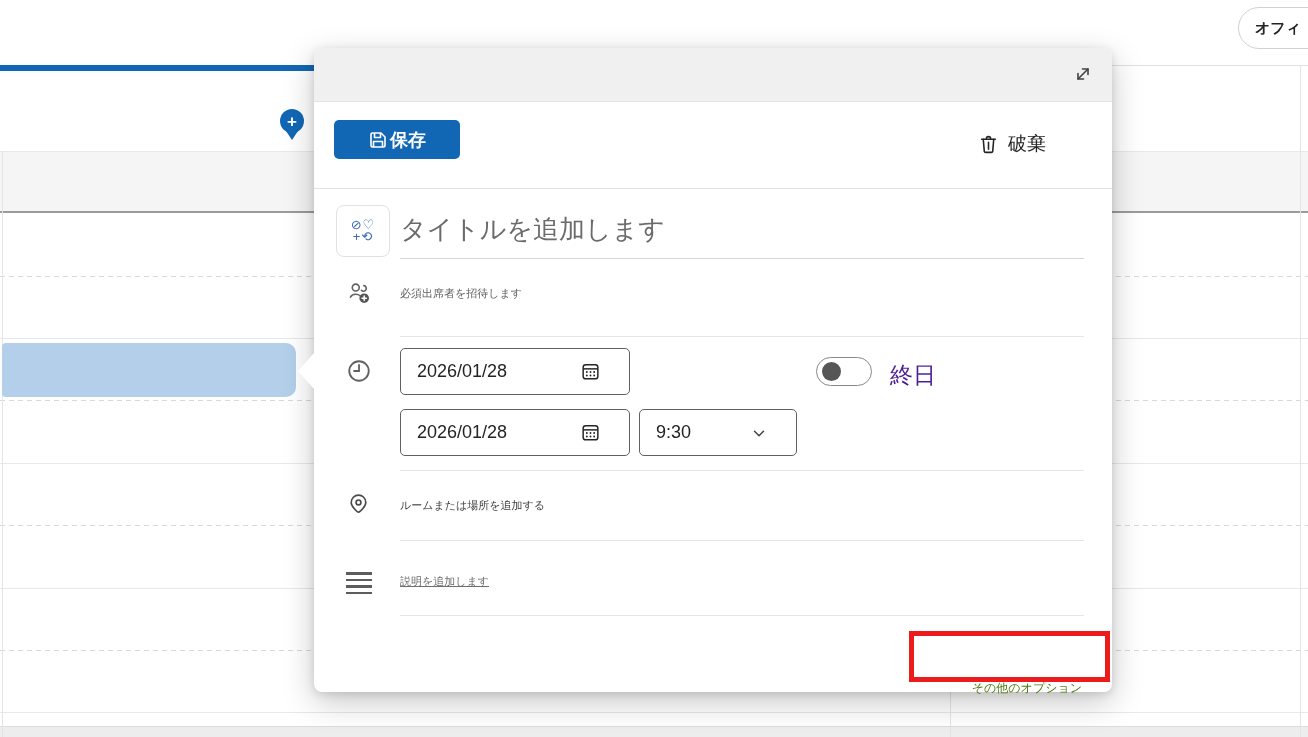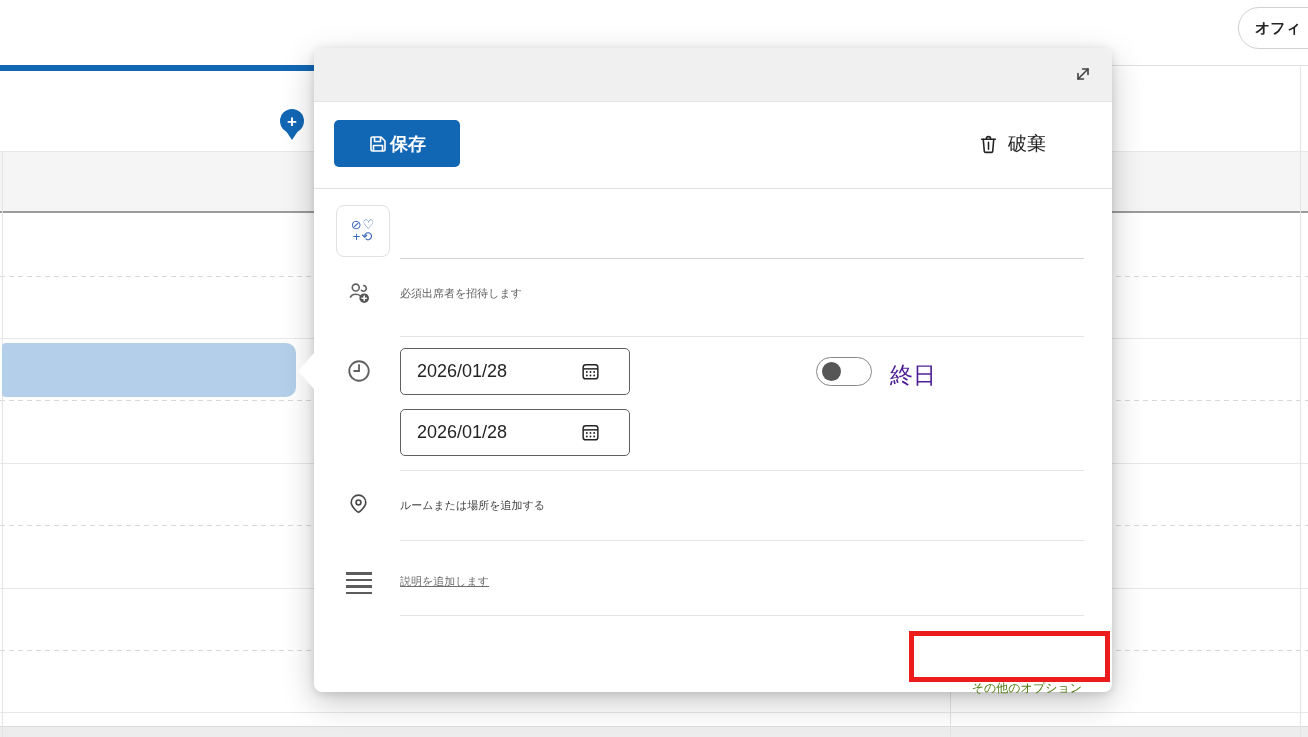--- a/index.html
+++ b/index.html
@@ -35,21 +35,21 @@
   
   .popup { position:absolute; left:314px; top:48px; width:798px; height:644px; background:#fff;
            border-radius:8px; box-shadow:0 10px 32px rgba(0,0,0,.22), 0 2px 8px rgba(0,0,0,.12); z-index:5; }
   .popup-beak { position:absolute; left:-16px; top:305px; width:0; height:0;
                 border-top:18px solid transparent; border-bottom:18px solid transparent; border-right:16px solid #fff; }
   .popup-header { position:absolute; left:0; top:0; width:798px; height:54px; background:#f0f0f0;
                   border-radius:8px 8px 0 0; border-bottom:1px solid #e4e4e4; }
   .expand-btn { position:absolute; right:16px; top:13px; width:26px; height:26px; display:flex;
                 align-items:center; justify-content:center; cursor:pointer; }
 
-  .save-btn { position:absolute; left:20px; top:72px; width:126px; height:47px; background:#1267b4;
+  .save-btn { position:absolute; left:20px; top:72px; width:126px; height:39px; background:#1267b4;
               border:none; border-radius:5px; color:#fff; font-size:18px; font-weight:700;
               display:flex; align-items:center; justify-content:center; gap:2px; cursor:pointer;
               font-family:inherit; }
   .discard-btn { position:absolute; left:664px; top:82px; height:28px; display:flex; align-items:center;
                  gap:9px; background:none; border:none; font-size:19px; color:#242424; cursor:pointer;
                  font-family:inherit; }
 
   .divider { position:absolute; height:1px; background:#e5e5e5; }
   .d-full { left:0; width:798px; top:140px; background:#e0e0e0; }
   .d-ind  { left:86px; width:684px; }
@@ -155,20 +155,21 @@
       </span>
       <span>破棄</span>
     </button>
 
     <div class="divider d-full"></div>
 
     <button class="charm-btn">
       <span>⊘♡</span>
       <span>+⟲</span>
     </button>
+    <div class="title-ph">タイトルを追加します</div>
     <div class="divider d-ind" style="top:210px; background:#d4d4d4;"></div>
 
     <span class="row-icon" style="top:232px">
       <svg width="26" height="26" viewBox="0 0 24 24" fill="none" stroke="#616161" stroke-width="1.5" stroke-linecap="round">
         <circle cx="9" cy="7" r="3.2"></circle>
         <path d="M16.5 5.2 a2.6 2.6 0 1 1-2.2 4.4"></path>
         <path d="M14.5 18.5 c0-3.3-2.4-5.3-5.5-5.3 -2.2 0-4 1-4.9 2.6"></path>
         <circle cx="16.8" cy="16.8" r="4.4" fill="#565656" stroke="none"></circle>
         <line x1="16.8" y1="14.8" x2="16.8" y2="18.8" stroke="#fff" stroke-width="1.4"></line>
         <line x1="14.8" y1="16.8" x2="18.8" y2="16.8" stroke="#fff" stroke-width="1.4"></line>
@@ -221,20 +222,29 @@
               <circle cx="10" cy="10.5" r="0.9"></circle>
               <circle cx="13.5" cy="10.5" r="0.9"></circle>
             <circle cx="6.5" cy="13.8" r="0.9"></circle>
               <circle cx="10" cy="13.8" r="0.9"></circle>
               <circle cx="13.5" cy="13.8" r="0.9"></circle>
           </g>
         </svg>
       </span>
     </div>
 
+    <div class="field" style="left:325px; top:361px; width:158px;">
+      <span>9:30</span>
+      <span class="spacer"></span>
+      <span>
+        <svg width="18" height="18" viewBox="0 0 20 20" fill="none" stroke="#424242" stroke-width="1.6" stroke-linecap="round" stroke-linejoin="round">
+          <polyline points="5,8 10,13 15,8"></polyline>
+        </svg>
+      </span>
+    </div>
 
     <div class="divider d-ind" style="top:422px"></div>
 
     <span class="row-icon" style="top:444px; color:#4a4a4a;">
       <svg width="25" height="25" viewBox="0 0 24 24" fill="none" stroke="#4a4a4a" stroke-width="1.6" stroke-linejoin="round">
         <path d="M12 3 a7 7 0 0 1 7 7 c0 3-2.3 5.6-5.6 8.7 a2 2 0 0 1-2.8 0 C7.3 15.6 5 13 5 10 a7 7 0 0 1 7-7 Z"></path>
         <circle cx="12" cy="10" r="2.3"></circle>
       </svg>
     </span>
     <div class="ph-text" style="top:450px; color:#3f3f3f;text-align:right;">ルームまたは場所を追加する</div>

